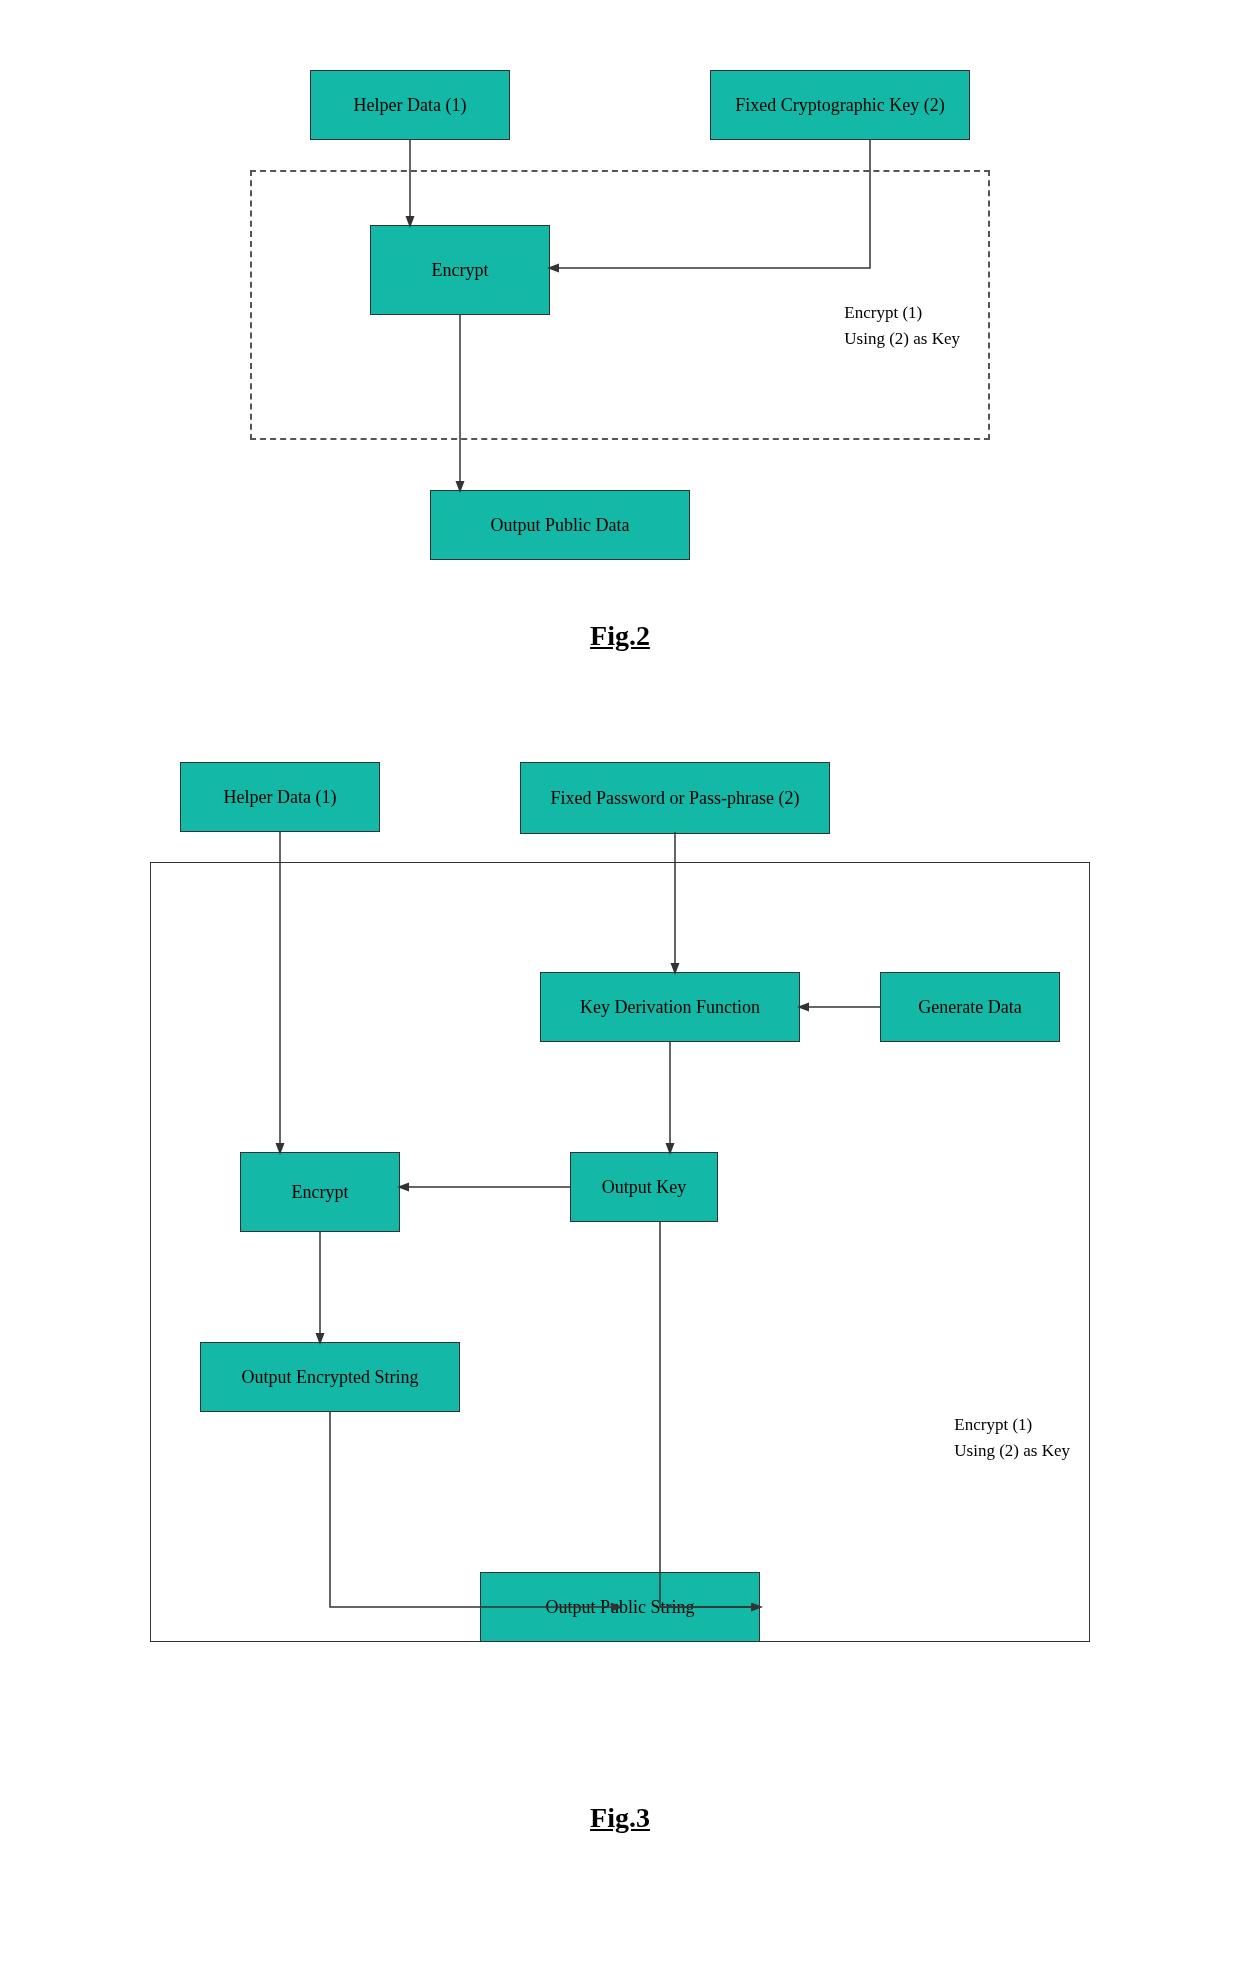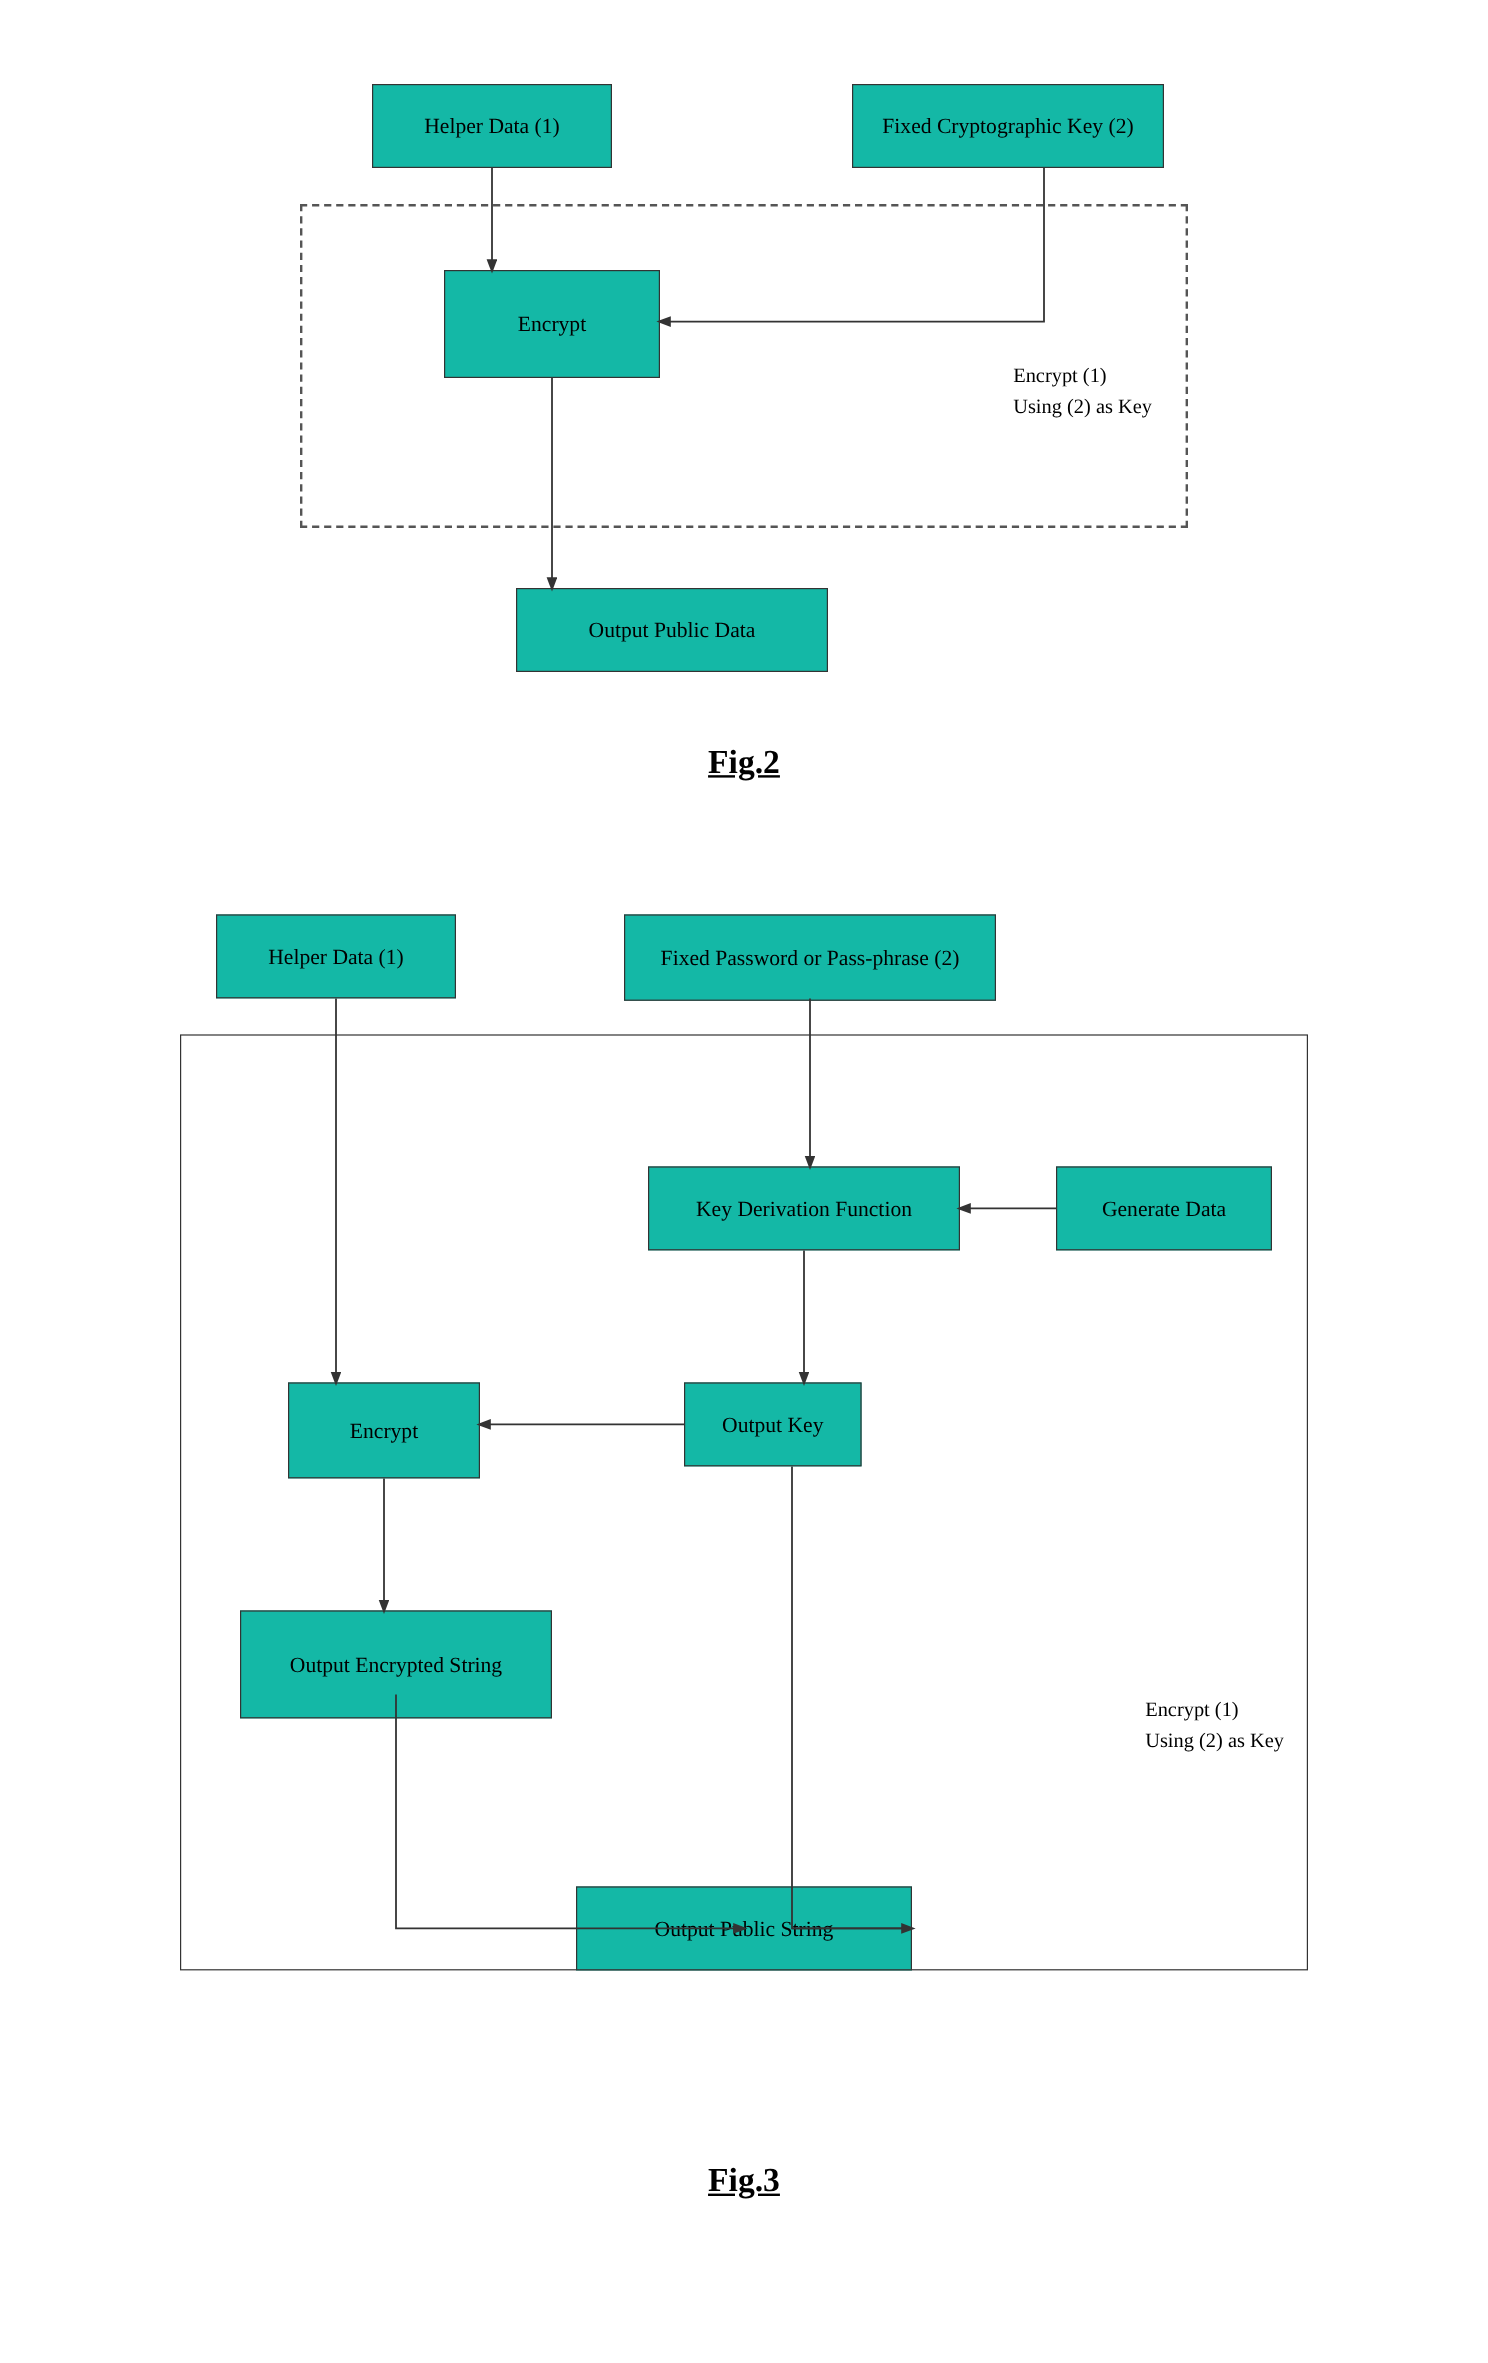--- a/index.html
+++ b/index.html
@@ -182,21 +182,21 @@
 
     .f3-output-key {
       width: 148px;
       height: 70px;
       top: 420px;
       left: 430px;
     }
 
     .f3-output-enc {
       width: 260px;
-      height: 90px;
+      height: 70px;
       top: 610px;
       left: 60px;
     }
 
     .f3-label3 {
       position: absolute;
       font-size: 17px;
       right: 30px;
       top: 680px;
       text-align: left;

